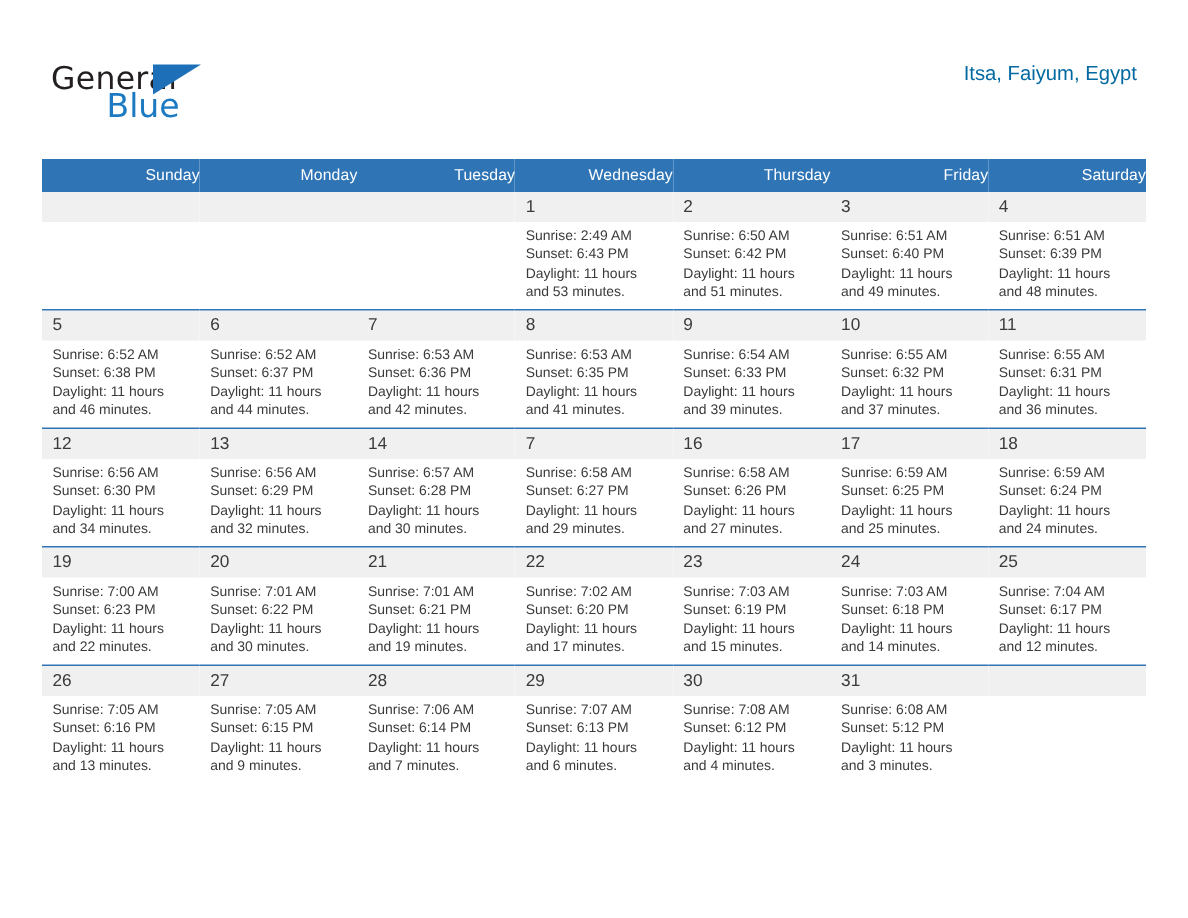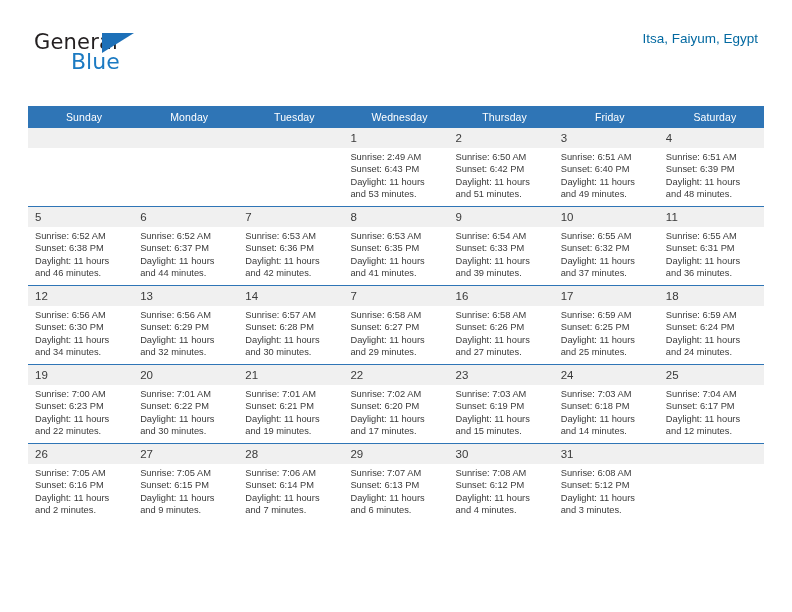--- a/index.html
+++ b/index.html
@@ -12,21 +12,21 @@
     height: 612px;
     font-family: "Liberation Sans", sans-serif;
     color: #000000;
     overflow: hidden;
   }
   .page {
     position: relative;
     width: 792px;
     height: 448px;
     box-sizing: border-box;
-    padding: 2px 28px;
+    padding: 12px 28px;
   }
 
   
   .header {
     position: relative;
     height: 72px;
   }
   .logo {
     position: absolute;
     left: 6px;
@@ -86,21 +86,21 @@
     top: 106px;
     width: 736px;
     border-collapse: collapse;
     table-layout: fixed;
   }
   .calendar th {
     background: #2f75b6;
     color: #ffffff;
     font-size: 10.5px;
     font-weight: normal;
-    text-align: center;
+    text-align: right;
     padding: 5px 0 5px 7px;
     height: 12px;
     letter-spacing: 0.1px;
   }
   .calendar td {
     vertical-align: top;
     padding: 0;
     height: 78px;
     border-top: 1px solid #2f75b6;
     background: #ffffff;
@@ -400,21 +400,21 @@
             </div>
           </td>
         </tr>
         <tr class="week">
           <td>
             <div class="daynum">26</div>
             <div class="info">
               <div>Sunrise: 7:05 AM</div>
               <div>Sunset: 6:16 PM</div>
               <div>Daylight: 11 hours</div>
-              <div>and 2 minutes.</div>
+              <div>and 13 minutes.</div>
             </div>
           </td>
           <td>
             <div class="daynum">27</div>
             <div class="info">
               <div>Sunrise: 7:05 AM</div>
               <div>Sunset: 6:15 PM</div>
               <div>Daylight: 11 hours</div>
               <div>and 9 minutes.</div>
             </div>

